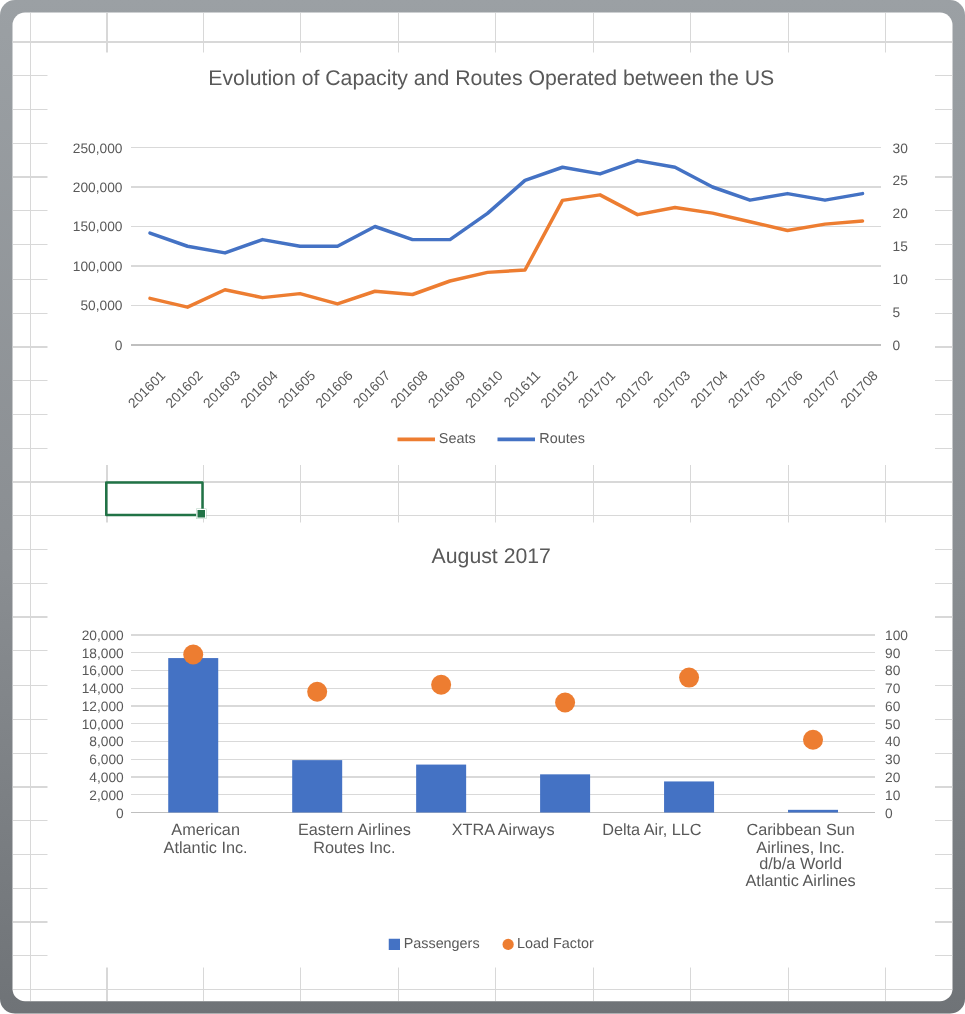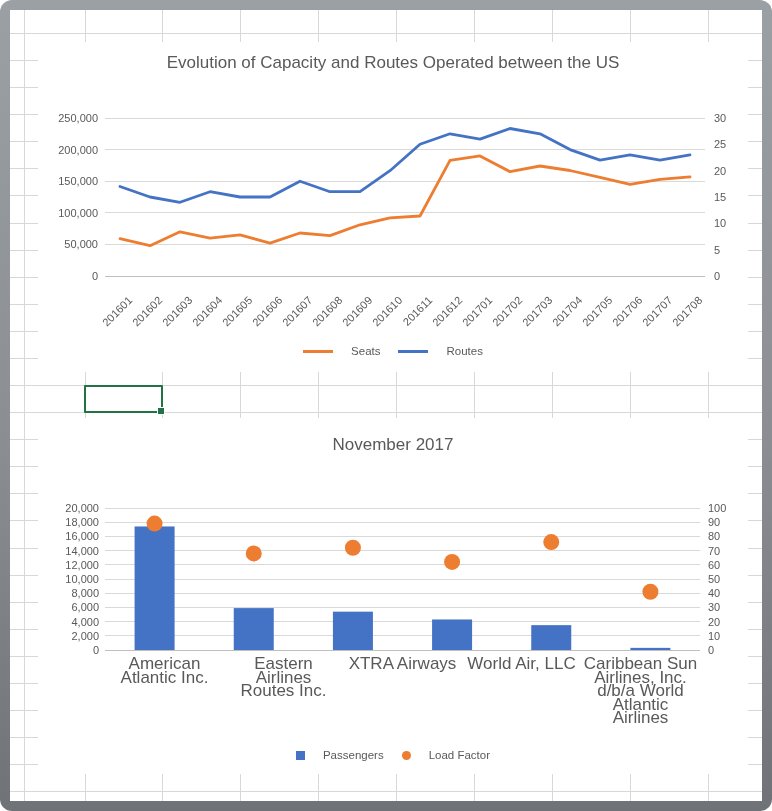--- a/index.html
+++ b/index.html
@@ -1,34 +1,34 @@
 <!DOCTYPE html>
 <html><head>
 <meta charset="utf-8">
 <style>
   html,body{margin:0;padding:0;background:#fff;font-family:"Liberation Sans",sans-serif;}
   #stage{position:relative;width:772px;height:811px;}
   .frame{position:absolute;left:0;top:0;width:772px;height:811px;box-sizing:border-box;
          background:linear-gradient(180deg,#9ba0a4 0%,#8a8e92 55%,#6f7377 100%);
          border-radius:12px;padding:10px;}
-  .sheet{position:relative;width:752px;height:791px;background:#ffffff;overflow:hidden;border-radius:0;}
+  .sheet{position:relative;width:752px;height:791px;background:#ffffff;overflow:hidden;border-radius:10px;}
   .grid-svg{position:absolute;left:0;top:0;}
   .chart{position:absolute;background:#ffffff;}
   .plot-svg{position:absolute;left:0;top:0;}
   svg text{font-family:"Liberation Sans",sans-serif;}
   .ctitle{position:absolute;left:0;width:100%;text-align:center;color:#595959;
           font-size:17px;line-height:26px;font-weight:400;}
   .legend{position:absolute;left:0;width:100%;display:flex;justify-content:center;
           align-items:center;gap:18px;font-size:11.5px;color:#595959;}
-  .legend .li{display:flex;align-items:center;gap:18px;}
+  .legend .li{display:flex;align-items:center;gap:3px;}
   .sw-line{display:inline-block;width:30px;height:3px;}
   .sw-square{display:inline-block;width:9px;height:9px;}
   .sw-dot{display:inline-block;width:9px;height:9px;border-radius:50%;}
   .cats{position:absolute;display:flex;}
-  .cat{flex:1;text-align:center;font-size:17px;line-height:13.5px;color:#595959;padding:0 2px;}
+  .cat{flex:1;text-align:center;font-size:13px;line-height:13.5px;color:#595959;padding:0 2px;}
   .cellsel{position:absolute;border:2px solid #217346;border-radius:1px;box-sizing:border-box;}
   .fill-handle{position:absolute;right:-4px;bottom:-4px;width:6px;height:6px;
                background:#217346;border:1px solid #ffffff;}
 </style>
 </head>
 <body>
 
 <div id="stage">
   <div class="frame">
     <div class="sheet">
@@ -133,21 +133,21 @@
           </span>
         </div>
       </div>
 
       <div class="cellsel" style="left:74px;top:375px;width:79px;height:28px;">
         <div class="fill-handle"></div>
       </div>
 
       <div class="chart" id="chart2" style="left:28px;top:408px;width:710px;height:356px;">
         <div class="ctitle" style="top:14px;">
-          <div>November 2017</div>
+          <div>August 2017</div>
         </div>
         <svg class="plot-svg" id="plot2" width="710" height="356">
             <line x1="67" y1="232" x2="662" y2="232" stroke="#BFBFBF" stroke-width="1" shape-rendering="crispEdges"></line>
             <line x1="67" y1="217.8" x2="662" y2="217.8" stroke="#D9D9D9" stroke-width="1" shape-rendering="crispEdges"></line>
             <line x1="67" y1="203.6" x2="662" y2="203.6" stroke="#D9D9D9" stroke-width="1" shape-rendering="crispEdges"></line>
             <line x1="67" y1="189.4" x2="662" y2="189.4" stroke="#D9D9D9" stroke-width="1" shape-rendering="crispEdges"></line>
             <line x1="67" y1="175.2" x2="662" y2="175.2" stroke="#D9D9D9" stroke-width="1" shape-rendering="crispEdges"></line>
             <line x1="67" y1="161" x2="662" y2="161" stroke="#D9D9D9" stroke-width="1" shape-rendering="crispEdges"></line>
             <line x1="67" y1="146.8" x2="662" y2="146.8" stroke="#D9D9D9" stroke-width="1" shape-rendering="crispEdges"></line>
             <line x1="67" y1="132.6" x2="662" y2="132.6" stroke="#D9D9D9" stroke-width="1" shape-rendering="crispEdges"></line>
@@ -195,21 +195,21 @@
               <div>Atlantic Inc.</div>
             </div>
             <div class="cat" title="Eastern Airlines Group Inc.">
               <div>Eastern Airlines</div>
               <div>Routes Inc.</div>
             </div>
             <div class="cat" title="XTRA Airways">
               <div>XTRA Airways</div>
             </div>
             <div class="cat" title="Swift Air, LLC">
-              <div>World Air, LLC</div>
+              <div>Delta Air, LLC</div>
             </div>
             <div class="cat" title="Caribbean Sun Airlines, Inc. d/b/a World Atlantic Airlines">
               <div>Caribbean Sun</div>
               <div>Airlines, Inc.</div>
               <div>d/b/a World</div>
               <div>Atlantic Airlines</div>
             </div>
           </div>
         <div class="legend" style="top:331px;text-align:center;">
           <span class="li">

